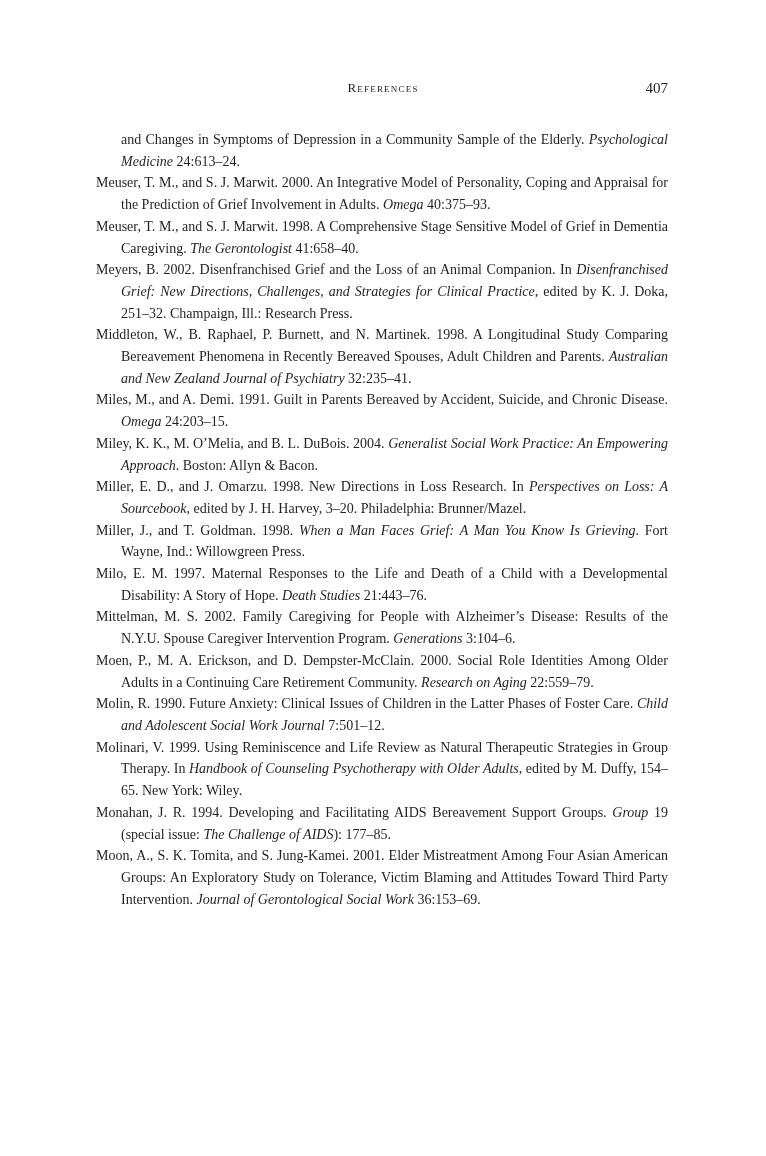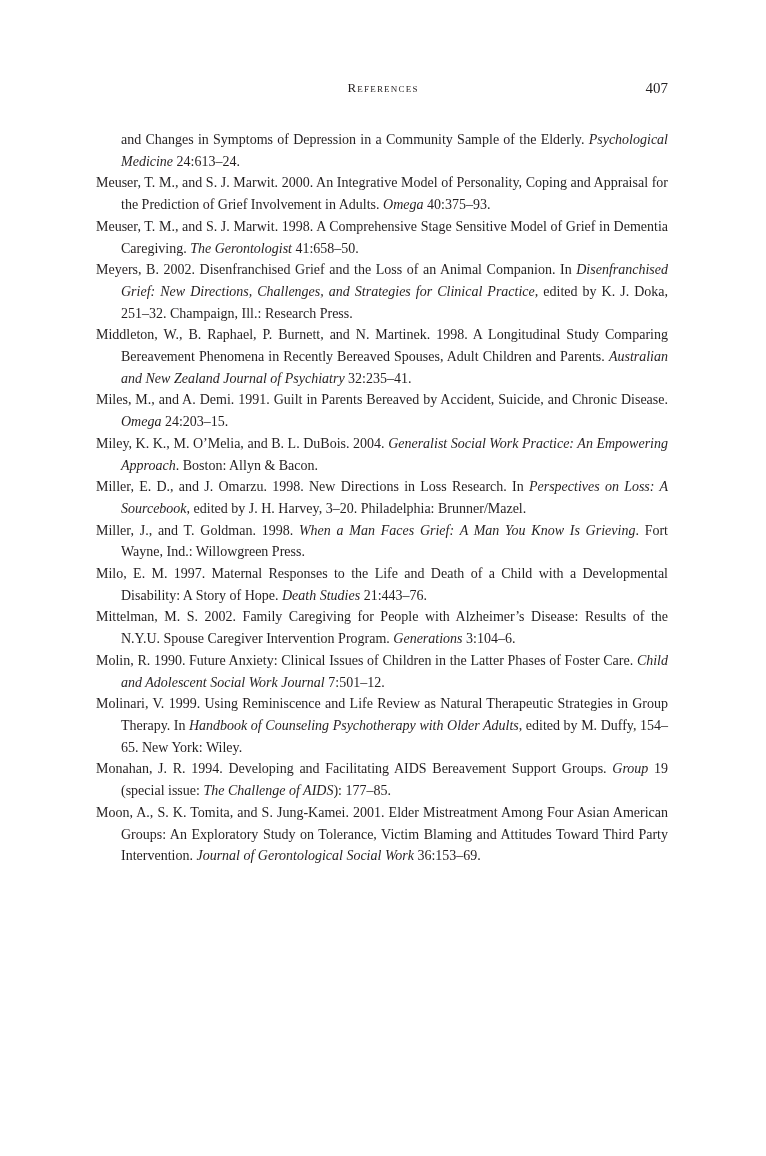--- a/index.html
+++ b/index.html
@@ -34,26 +34,27 @@
 <body>
 
 <div class="running-head">
   <div class="running-title">References</div>
   <div class="page-number">407</div>
 </div>
 
 <div class="refs" id="refs">
     <p class="ref cont"><span>and Changes in Symptoms of Depression in a Community Sample of the Elderly. </span><i>Psychological Medicine</i><span> 24:613–24.</span></p>
     <p class="ref"><span>Meuser, T. M., and S. J. Marwit. 2000. An Integrative Model of Personality, Coping and Appraisal for the Prediction of Grief Involvement in Adults. </span><i>Omega</i><span> 40:375–93.</span></p>
-    <p class="ref"><span>Meuser, T. M., and S. J. Marwit. 1998. A Comprehensive Stage Sensitive Model of Grief in Dementia Caregiving. </span><i>The Gerontologist</i><span> 41:658–50.</span></p>
+    <p class="ref"><span>Meuser, T. M., and S. J. Marwit. 1998. A Comprehensive Stage Sensitive Model of Grief in Dementia Caregiving. </span><i>The Gerontologist</i><span> 41:658–40.</span></p>
     <p class="ref"><span>Meyers, B. 2002. Disenfranchised Grief and the Loss of an Animal Companion. In </span><i>Disenfranchised Grief: New Directions, Challenges, and Strategies for Clinical Practice</i><span>, edited by K. J. Doka, 251–32. Champaign, Ill.: Research Press.</span></p>
     <p class="ref"><span>Middleton, W., B. Raphael, P. Burnett, and N. Martinek. 1998. A Longitudinal Study Comparing Bereavement Phenomena in Recently Bereaved Spouses, Adult Children and Parents. </span><i>Australian and New Zealand Journal of Psychiatry</i><span> 32:235–41.</span></p>
     <p class="ref"><span>Miles, M., and A. Demi. 1991. Guilt in Parents Bereaved by Accident, Suicide, and Chronic Disease. </span><i>Omega</i><span> 24:203–15.</span></p>
     <p class="ref"><span>Miley, K. K., M. O’Melia, and B. L. DuBois. 2004. </span><i>Generalist Social Work Practice: An Empowering Approach</i><span>. Boston: Allyn &amp; Bacon.</span></p>
     <p class="ref"><span>Miller, E. D., and J. Omarzu. 1998. New Directions in Loss Research. In </span><i>Perspectives on Loss: A Sourcebook</i><span>, edited by J. H. Harvey, 3–20. Philadelphia: Brunner/Mazel.</span></p>
     <p class="ref"><span>Miller, J., and T. Goldman. 1998. </span><i>When a Man Faces Grief: A Man You Know Is Grieving</i><span>. Fort Wayne, Ind.: Willowgreen Press.</span></p>
     <p class="ref"><span>Milo, E. M. 1997. Maternal Responses to the Life and Death of a Child with a Developmental Disability: A Story of Hope. </span><i>Death Studies</i><span> 21:443–76.</span></p>
     <p class="ref"><span>Mittelman, M. S. 2002. Family Caregiving for People with Alzheimer’s Disease: Results of the N.Y.U. Spouse Caregiver Intervention Program. </span><i>Generations</i><span> 3:104–6.</span></p>
+    <p class="ref"><span>Moen, P., M. A. Erickson, and D. Dempster-McClain. 2000. Social Role Identities Among Older Adults in a Continuing Care Retirement Community. </span><i>Research on Aging</i><span> 22:559–79.</span></p>
     <p class="ref"><span>Molin, R. 1990. Future Anxiety: Clinical Issues of Children in the Latter Phases of Foster Care. </span><i>Child and Adolescent Social Work Journal</i><span> 7:501–12.</span></p>
     <p class="ref"><span>Molinari, V. 1999. Using Reminiscence and Life Review as Natural Therapeutic Strategies in Group Therapy. In </span><i>Handbook of Counseling Psychotherapy with Older Adults</i><span>, edited by M. Duffy, 154–65. New York: Wiley.</span></p>
     <p class="ref"><span>Monahan, J. R. 1994. Developing and Facilitating AIDS Bereavement Support Groups. </span><i>Group</i><span> 19 (special issue: </span><i>The Challenge of AIDS</i><span>): 177–85.</span></p>
     <p class="ref"><span>Moon, A., S. K. Tomita, and S. Jung-Kamei. 2001. Elder Mistreatment Among Four Asian American Groups: An Exploratory Study on Tolerance, Victim Blaming and Attitudes Toward Third Party Intervention. </span><i>Journal of Gerontological Social Work</i><span> 36:153–69.</span></p>
   </div>
 
 </body></html>

